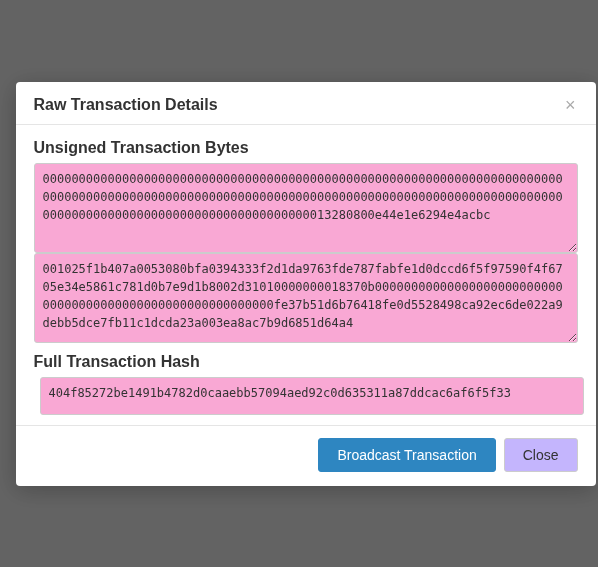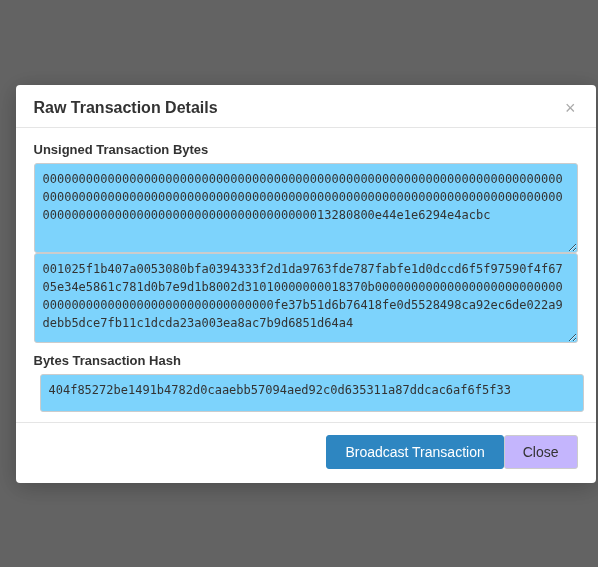--- a/index.html
+++ b/index.html
@@ -59,39 +59,39 @@
       cursor: pointer;
       line-height: 1;
       padding: 0 2px;
     }
 
     .modal-body {
       padding: 14px 18px 10px 18px;
     }
 
     .section-label {
-      font-size: 13px;
+      font-size: 16px;
       font-weight: bold;
       color: #333;
       margin-bottom: 6px;
       margin-top: 10px;
     }
 
     .section-label:first-child {
       margin-top: 0;
     }
 
     .hex-box {
       border: 1px solid #ccc;
       border-radius: 3px;
       padding: 6px 8px;
       font-family: monospace;
       font-size: 12px;
       color: #333;
-      background: #7dd3fc;
+      background: #f9a8d4;
       word-break: break-all;
       overflow-y: auto;
       resize: vertical;
       width: 100%;
       line-height: 1.5;
       position: relative;
     }
 
     .hex-box-tall {
       height: 90px;
@@ -103,21 +103,21 @@
       overflow-x: auto;
       overflow-y: hidden;
       resize: none;
       margin-left: 6px;
     }
 
     .modal-footer {
       padding: 12px 18px 14px 18px;
       display: flex;
       justify-content: flex-end;
-      gap: 0;
+      gap: 8px;
       border-top: 1px solid #e5e5e5;
     }
 
     .btn {
       padding: 8px 18px;
       border-radius: 3px;
       font-size: 14px;
       cursor: pointer;
       border: 1px solid transparent;
     }
@@ -147,21 +147,21 @@
 
       <div class="section-label">Unsigned Transaction Bytes</div>
       <div class="hex-box hex-box-tall">
         <span>0000000000000000000000000000000000000000000000000000000000000000000000000000000000000000000000000000000000000000000000000000000000000000000000000000000000000000000000000000000000000013280800e44e1e6294e4acbc</span>
       </div>
 
       <div class="hex-box hex-box-tall">
         <span>001025f1b407a0053080bfa0394333f2d1da9763fde787fabfe1d0dccd6f5f97590f4f6705e34e5861c781d0b7e9d1b8002d31010000000018370b0000000000000000000000000000000000000000000000000000000000fe37b51d6b76418fe0d5528498ca92ec6de022a9debb5dce7fb11c1dcda23a003ea8ac7b9d6851d64a4</span>
       </div>
 
-      <div class="section-label">Bytes Transaction Hash</div>
+      <div class="section-label">Full Transaction Hash</div>
       <div class="hex-box hex-box-single">
         <span>404f85272be1491b4782d0caaebb57094aed92c0d635311a87ddcac6af6f5f33</span>
       </div>
 
 
     </div>
     <div class="modal-footer">
       <button class="btn btn-primary">Broadcast Transaction</button>
       <button class="btn btn-default">Close</button>
     </div>

